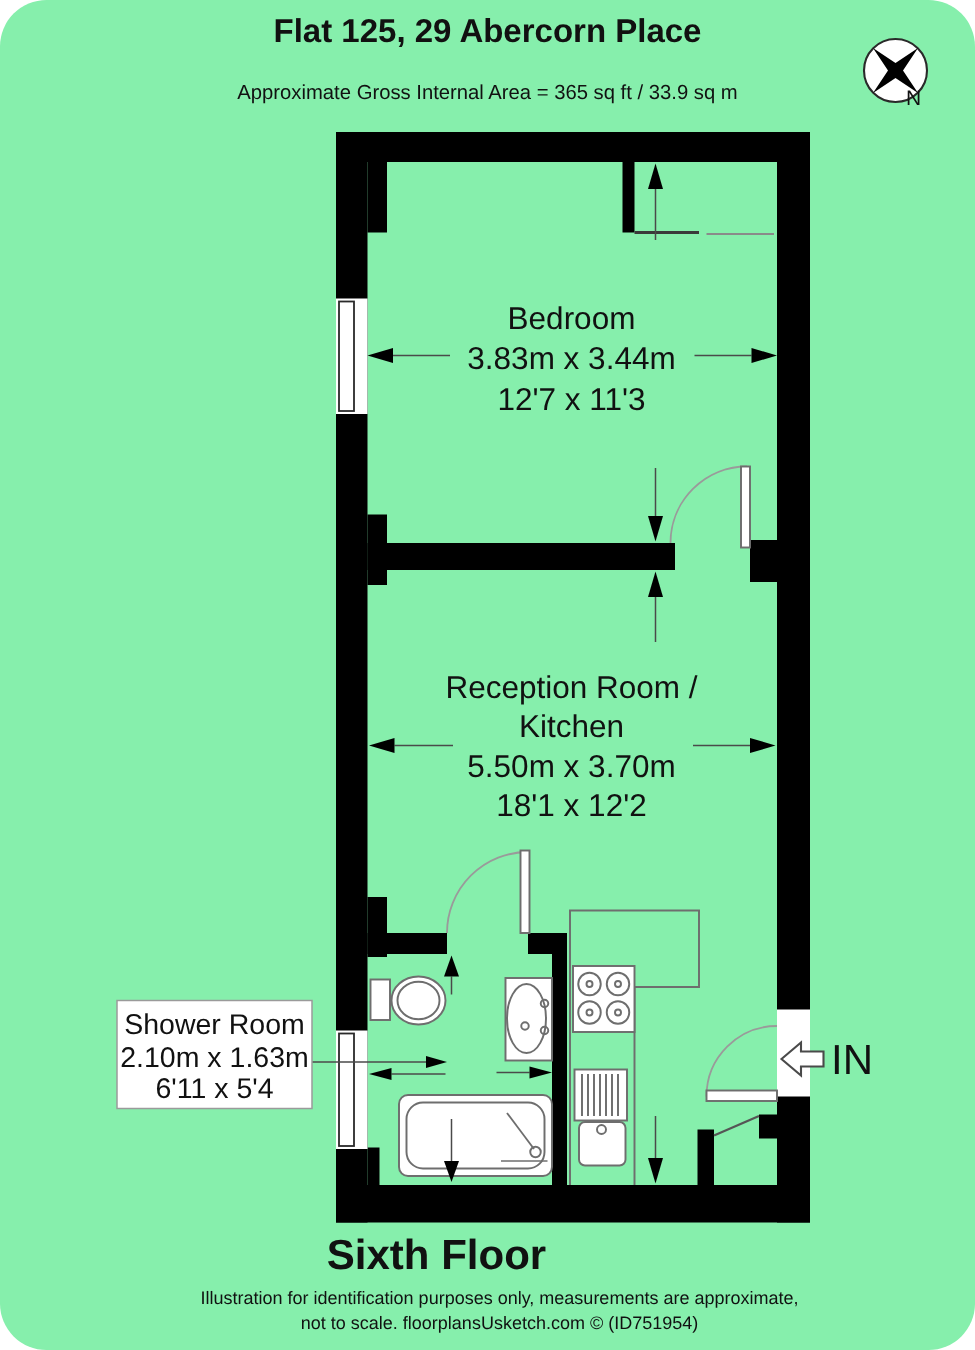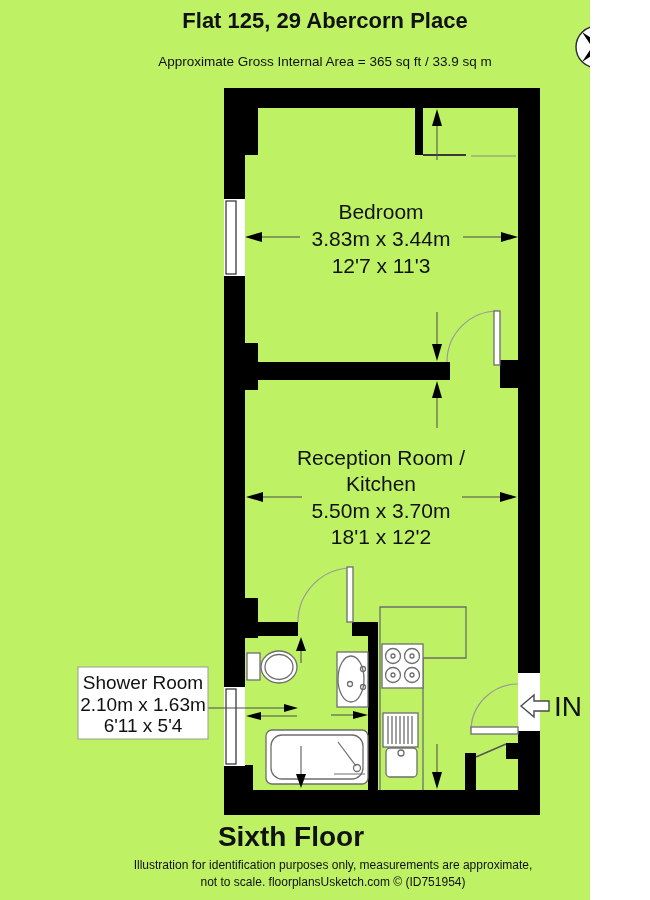--- a/index.html
+++ b/index.html
@@ -1,17 +1,17 @@
 <!DOCTYPE html>
 <html><head>
 <meta charset="utf-8">
 <style>
   html,body{margin:0;padding:0;background:#fff;}
-  .page{position:relative;width:590px;height:900px;background:#bef264;overflow:hidden;
-        font-family:"Liberation Sans",sans-serif;}
+  .page{position:relative;width:650px;height:900px;background:#86efac;overflow:hidden;
+        font-family:"Liberation Sans",sans-serif;border-radius:31px;}
   svg{position:absolute;inset:0;}
   .w   {fill:#000000;stroke:none;}
   .open{fill:#ffffff;stroke:none;}
   .fx  {fill:#ffffff;stroke:#6e6e6e;stroke-width:1.3;}
   .fxd {fill:none;stroke:#6e6e6e;stroke-width:1.3;}
   .arc {fill:none;stroke:#9a9a9a;stroke-width:1.2;}
   .win {fill:#ffffff;stroke:#2a2a2a;stroke-width:1.2;}
   .dim {stroke:#4a4a4a;stroke-width:1;fill:none;}
   .head{fill:#000000;stroke:none;}
   .txt {font-family:"Liberation Sans",sans-serif;fill:#111111;}

